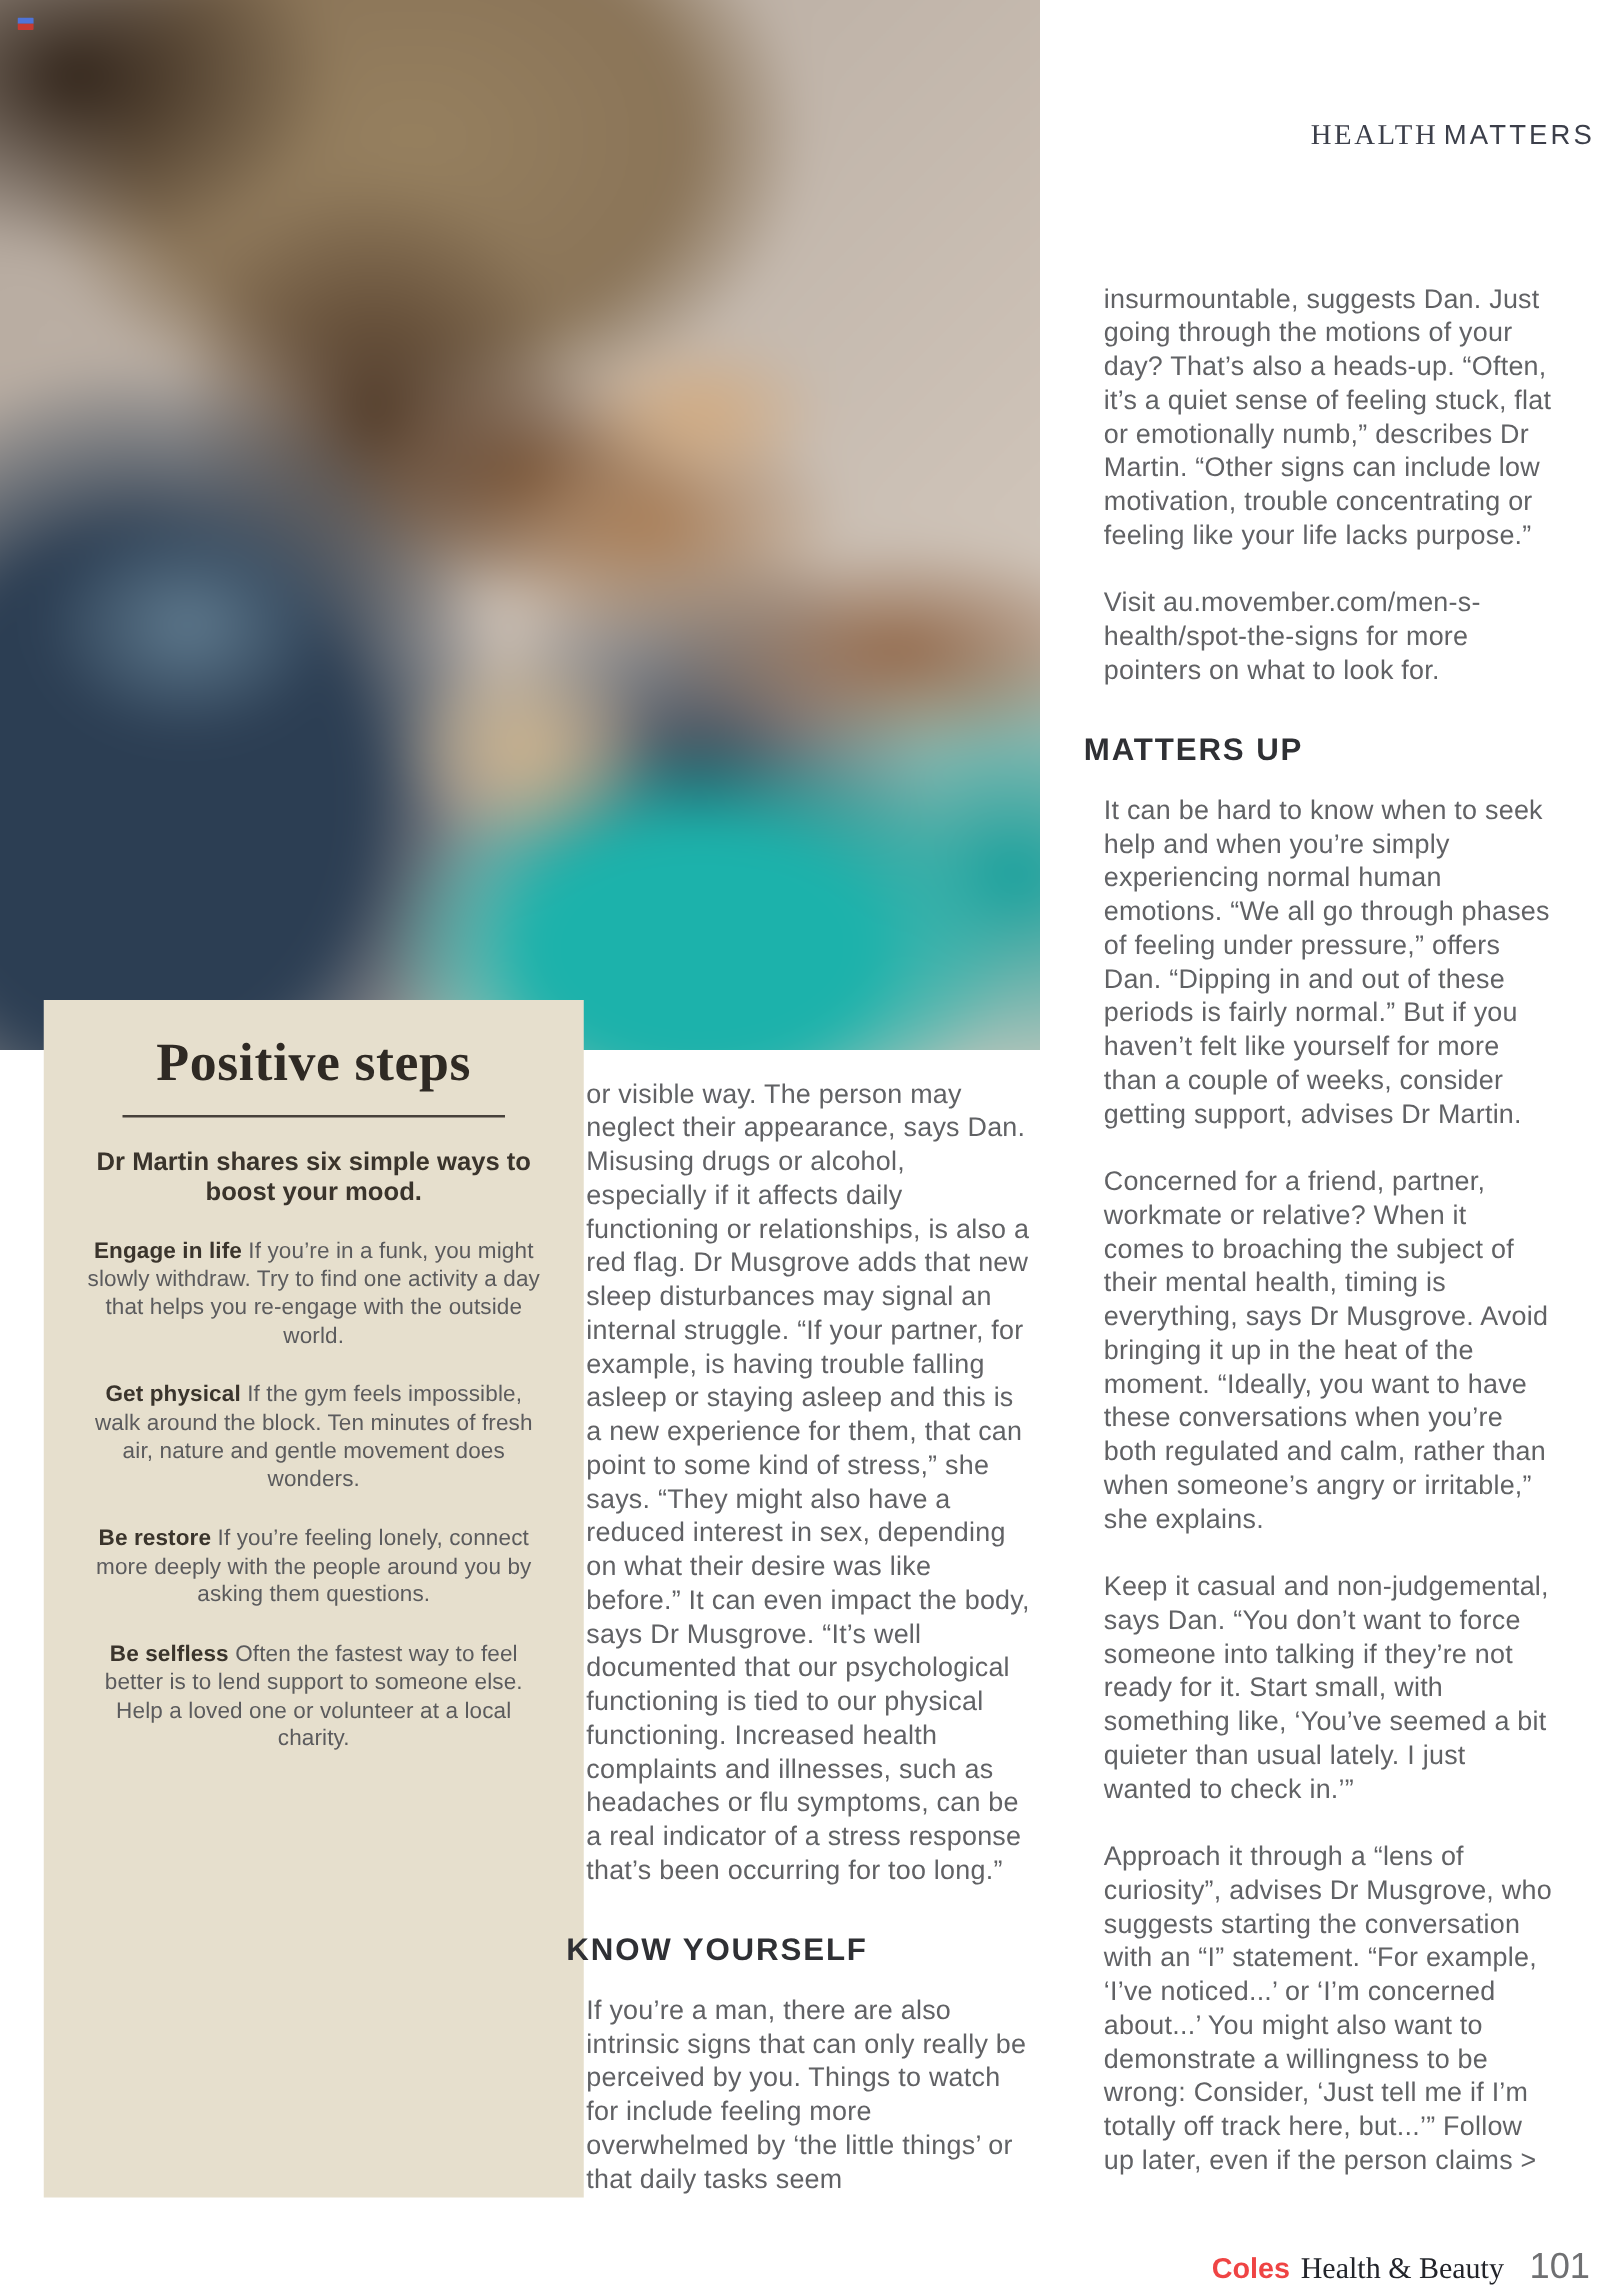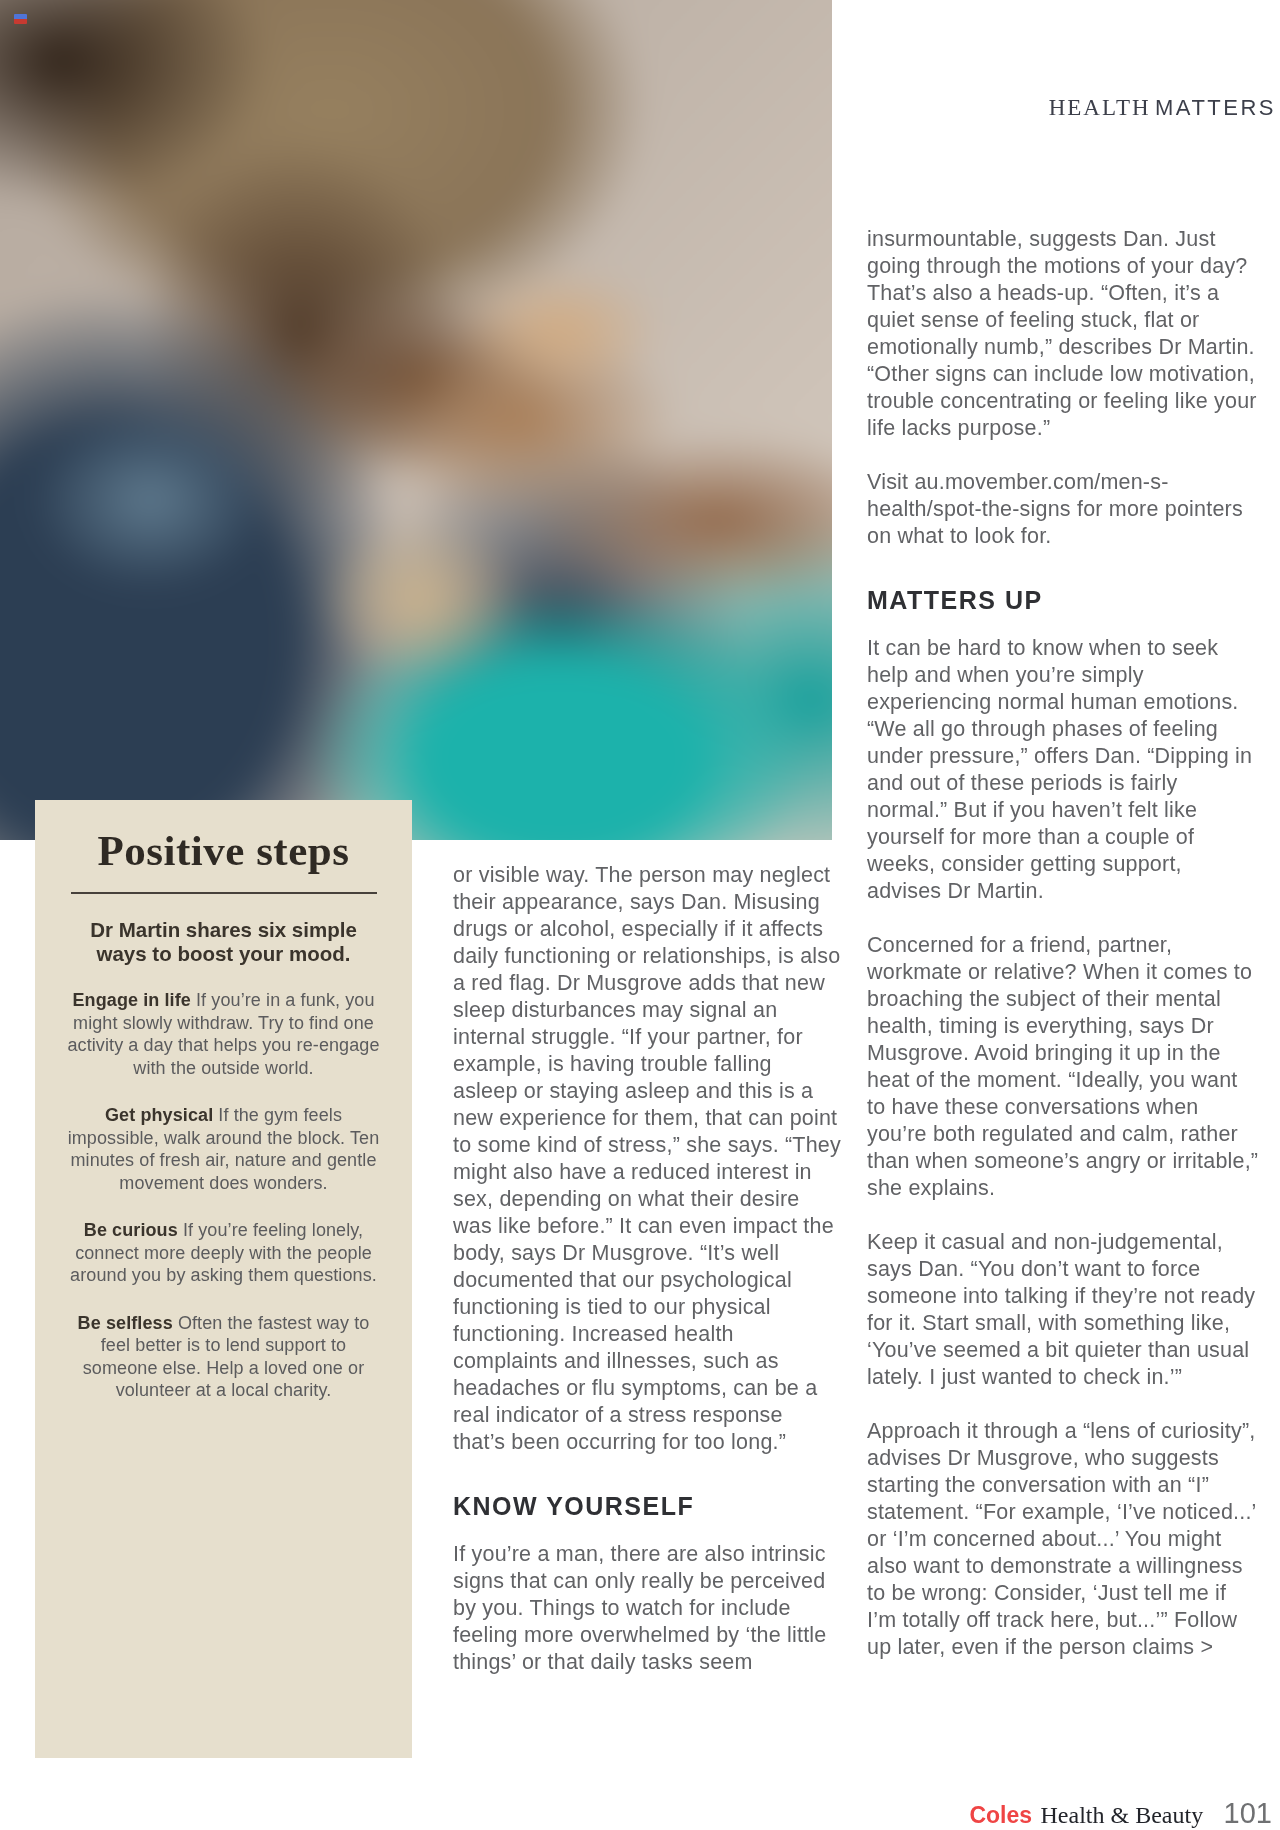--- a/index.html
+++ b/index.html
@@ -27,32 +27,32 @@
   .corner-flag{position:absolute;left:14px;top:14px;width:13px;height:10px;border-radius:1px;overflow:hidden;}
   .cf-top{display:block;width:100%;height:5px;background:#4f74d8;}
   .cf-bottom{display:block;width:100%;height:5px;background:#c63a31;}
 
   
   .header{position:absolute;top:95px;right:4px;white-space:nowrap;color:#3c3f4a;}
   .h-serif{font-family:"Liberation Serif",serif;font-size:23px;letter-spacing:2px;}
   .h-sans{font-family:"Liberation Sans",sans-serif;font-size:22px;letter-spacing:2.5px;}
 
   
-  .tips-box{position:absolute;left:35px;top:800px;width:377px;height:958px;background:#e6dfcd;
+  .tips-box{position:absolute;left:35px;top:800px;width:432px;height:958px;background:#e6dfcd;
             box-sizing:border-box;padding:26px 30px 0;text-align:center;}
   .tips-box h1{margin:0;font-family:"Liberation Serif",serif;font-weight:700;font-size:43px;
                color:#2f2a24;letter-spacing:.5px;}
   .rule{width:306px;margin:17px auto 24px;border-bottom:2px solid #47413b;}
   .intro{margin:0 0 24px;font-size:20.5px;line-height:23.5px;font-weight:bold;color:#3a342c;}
   .tip{margin:0 0 25px;font-size:18px;line-height:22.5px;color:#5b5b5d;letter-spacing:.1px;}
   .tip strong{color:#3a342c;}
 
   
   .col{position:absolute;color:#616265;font-size:21.5px;line-height:27px;letter-spacing:.2px;}
-  .col p{margin:0 0 27px;}
+  .col p{margin:0 16px 27px;}
   .col h2{margin:36px 0 21px;font-size:25px;line-height:28px;font-weight:bold;
           color:#2f3034;letter-spacing:1.5px;}
   .col.mid{left:453px;top:862px;width:388px;}
   .col.right{left:867px;top:226px;width:392px;}
 
   
   .footer{position:absolute;top:1797px;right:8px;white-space:nowrap;}
   .f-brand{font-family:"Liberation Sans",sans-serif;font-weight:bold;font-size:23px;color:#ef4444;}
   .f-mag{font-family:"Liberation Serif",serif;font-size:24px;color:#22242a;margin-left:4px;text-align:center;}
   .f-num{font-family:"Liberation Sans",sans-serif;font-size:29px;color:#6f7072;margin-left:16px;}
@@ -75,21 +75,21 @@
     <span class="h-sans">MATTERS</span>
   </div>
 
   <aside class="tips-box">
     <h1>Positive steps</h1>
     <div class="rule"></div>
     <p class="intro">Dr Martin shares six simple ways to boost your mood.</p>
     <div>
         <p class="tip"><strong>Engage in life</strong> If you’re in a funk, you might slowly withdraw. Try to find one activity a day that helps you re-engage with the outside world.</p>
         <p class="tip"><strong>Get physical</strong> If the gym feels impossible, walk around the block. Ten minutes of fresh air, nature and gentle movement does wonders.</p>
-        <p class="tip"><strong>Be curious</strong> If you’re feeling lonely, connect more deeply with the people around you by asking them questions.</p>
+        <p class="tip"><strong>Be restore</strong> If you’re feeling lonely, connect more deeply with the people around you by asking them questions.</p>
         <p class="tip"><strong>Be selfless</strong> Often the fastest way to feel better is to lend support to someone else. Help a loved one or volunteer at a local charity.</p>
       </div>
   </aside>
 
   <main class="col mid">
     <p>or visible way. The person may neglect their appearance, says Dan. Misusing drugs or alcohol, especially if it affects daily functioning or relationships, is also a red flag. Dr Musgrove adds that new sleep disturbances may signal an internal struggle. “If your partner, for example, is having trouble falling asleep or staying asleep and this is a new experience for them, that can point to some kind of stress,” she says. “They might also have a reduced interest in sex, depending on what their desire was like before.” It can even impact the body, says Dr Musgrove. “It’s well documented that our psychological functioning is tied to our physical functioning. Increased health complaints and illnesses, such as headaches or flu symptoms, can be a real indicator of a stress response that’s been occurring for too long.”</p>
     <h2>KNOW YOURSELF</h2>
     <p>If you’re a man, there are also intrinsic signs that can only really be perceived by you. Things to watch for include feeling more overwhelmed by ‘the little things’ or that daily tasks seem</p>
   </main>
 

